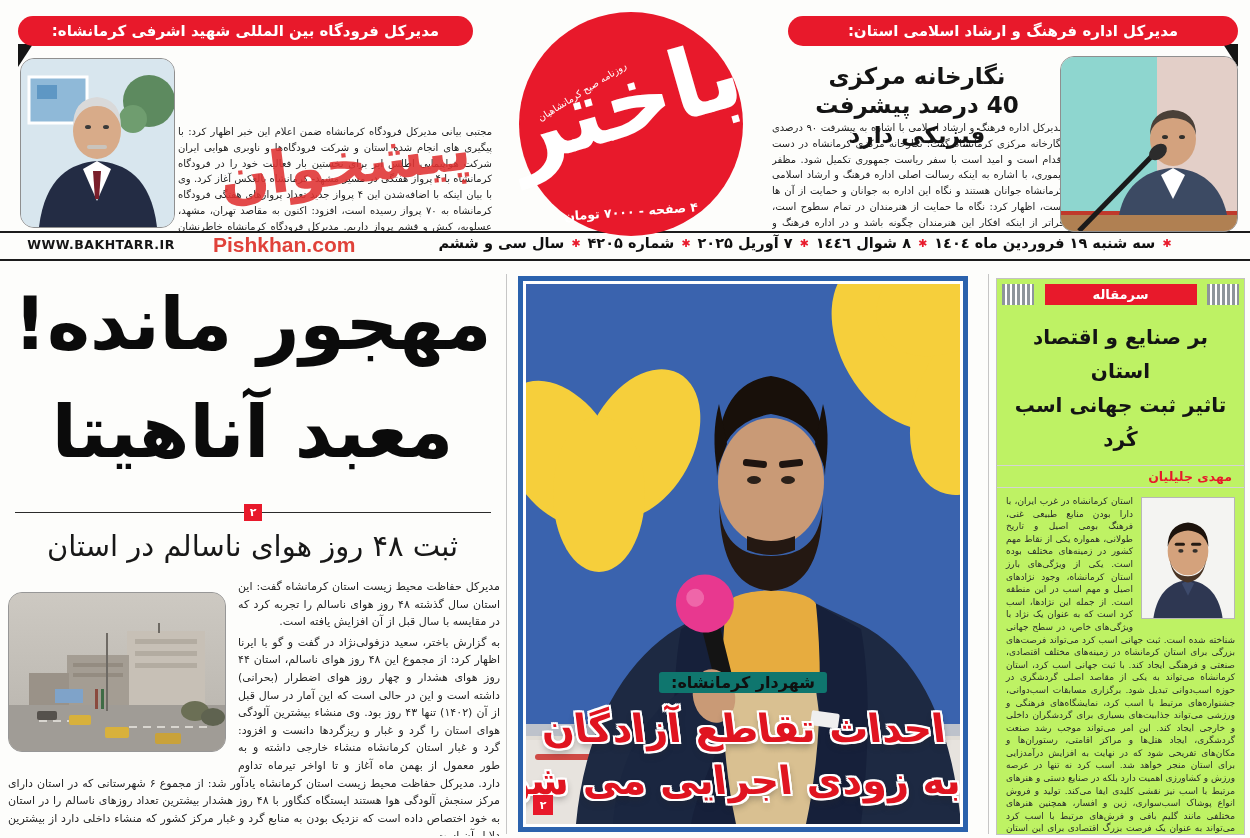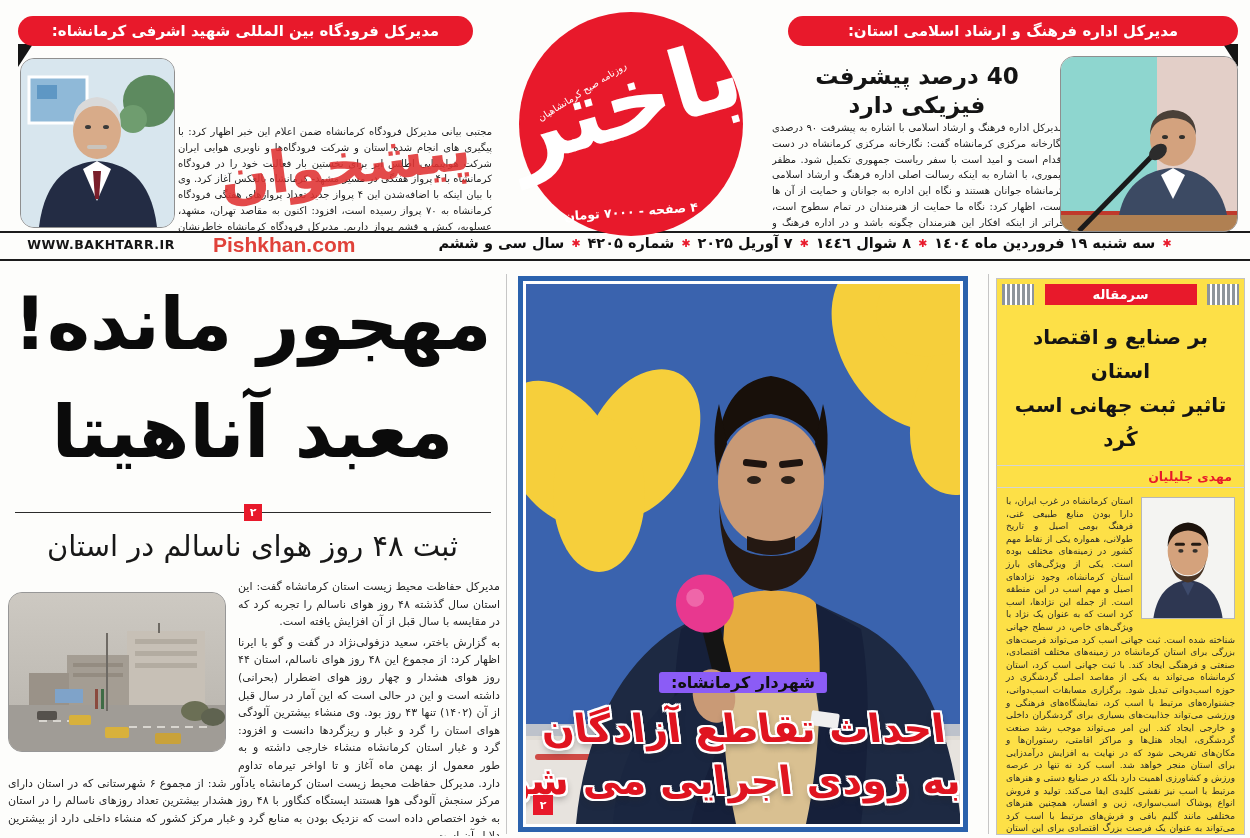--- a/index.html
+++ b/index.html
@@ -71,33 +71,33 @@
   #air-body p{margin:0 0 3px;}
   #city-photo{float:left;width:216px;height:158px;margin:14px 12px 5px 0;border:1px solid #979797;
         border-radius:14px;overflow:hidden;background:#c5c1ba;}
   #city-photo svg{display:block;width:100%;height:100%;}
 
   
   #center-photo{position:absolute;left:518px;top:276px;width:450px;height:556px;border:5px solid #2b62ad;
         background:#fff;padding:3px;box-sizing:border-box;z-index:2;}
   #center-photo .img{position:relative;width:100%;height:100%;overflow:hidden;background:#3a63ae;}
   #center-photo svg{position:absolute;inset:0;width:100%;height:100%;}
-  #photo-kicker{position:absolute;left:50%;transform:translateX(-50%);bottom:131px;background:#8b5cf6;
+  #photo-kicker{position:absolute;left:50%;transform:translateX(-50%);bottom:131px;background:#0f766e;
         color:#101010;font-size:16px;font-weight:bold;padding:1px 12px;border-radius:3px;white-space:nowrap;}
   .photo-headline{position:absolute;left:0;width:100%;text-align:center;font-weight:bold;color:#e01420;
         font-size:39px;transform:skewX(7deg);white-space:nowrap;
         text-shadow:-2px 0 0 #fff,2px 0 0 #fff,0 -2px 0 #fff,0 2px 0 #fff,
                     -2px -2px 0 #fff,2px 2px 0 #fff,-2px 2px 0 #fff,2px -2px 0 #fff,
                     0 4px 7px rgba(40,40,40,.45);}
   #photo-headline-1{bottom:73px;} #photo-headline-2{bottom:21px;}
   #photo-badge{position:absolute;left:7px;bottom:9px;width:20px;height:20px;}
 
   
   #editorial{position:absolute;left:996px;top:278px;width:249px;height:557px;border:1px solid #c2c2c2;
-        box-sizing:border-box;background:#fde047;overflow:hidden;}
+        box-sizing:border-box;background:#bef264;overflow:hidden;}
   .ed-header{position:relative;height:23px;margin-top:5px;}
   .ed-side{position:absolute;top:0;width:32px;height:21px;
         background:repeating-linear-gradient(90deg,#8e959b 0 3px,#fff 3px 5px);}
   .ed-side.r{right:5px;} .ed-side.l{left:5px;}
   .ed-bar{position:absolute;left:50%;transform:translateX(-50%);top:0;width:152px;height:21px;
         background:#e8192b;color:#fff;font-size:13px;font-weight:bold;
         display:flex;align-items:center;justify-content:center;}
   .ed-headline{margin:13px 6px 9px;text-align:center;font-size:20px;font-weight:bold;color:#141414;line-height:1.7;}
   .ed-author{border-top:1px solid #d4d4d4;border-bottom:1px solid #d4d4d4;padding:3px 12px;
         color:#e8192b;font-size:12.5px;font-weight:bold;text-align:right;}
@@ -155,20 +155,21 @@
       <ellipse cx="112" cy="82" rx="23" ry="27" fill="#d3a27e"></ellipse>
       <path d="M89,78 Q89,55 112,53 Q135,55 135,78 Q132,62 112,61 Q92,62 89,78 Z" fill="#4a4038"></path>
       <ellipse cx="104" cy="80" rx="3" ry="2" fill="#33302c"></ellipse>
       <ellipse cx="121" cy="80" rx="3" ry="2" fill="#33302c"></ellipse>
       <line x1="18" y1="174" x2="92" y2="98" stroke="#1a1a1a" stroke-width="5"></line>
       <ellipse cx="97" cy="95" rx="10" ry="7" fill="#2c2c2c" transform="rotate(-38 97 95)"></ellipse>
     </svg>
   </div>
 
   <div class="top-headline" id="headline-culture">
+    <span style="display:block">نگارخانه مرکزی</span>
     <span style="display:block">40 درصد پیشرفت فیزیکی دارد</span>
   </div>
   <div class="top-body" id="body-culture">مدیرکل اداره فرهنگ و ارشاد اسلامی با اشاره به پیشرفت ۹۰ درصدی نگارخانه مرکزی کرمانشاه گفت: نگارخانه مرکزی کرمانشاه در دست اقدام است و امید است با سفر ریاست جمهوری تکمیل شود. مظفر تیموری، با اشاره به اینکه رسالت اصلی اداره فرهنگ و ارشاد اسلامی کرمانشاه جوانان هستند و نگاه این اداره به جوانان و حمایت از آن ها است، اظهار کرد: نگاه ما حمایت از هنرمندان در تمام سطوح است، فراتر از اینکه افکار این هنرمندان چگونه باشد و در اداره فرهنگ و ارشاد اسلامی بر روی تمام هنرمندان باز است.</div>
 
   <div id="masthead">
     <span id="masthead-tagline">روزنامه صبح کرمانشاهیان</span>
     <span id="masthead-name">باختر</span>
     <span id="masthead-price">۴ صفحه - ۷۰۰۰ تومان</span>
   </div>
 

